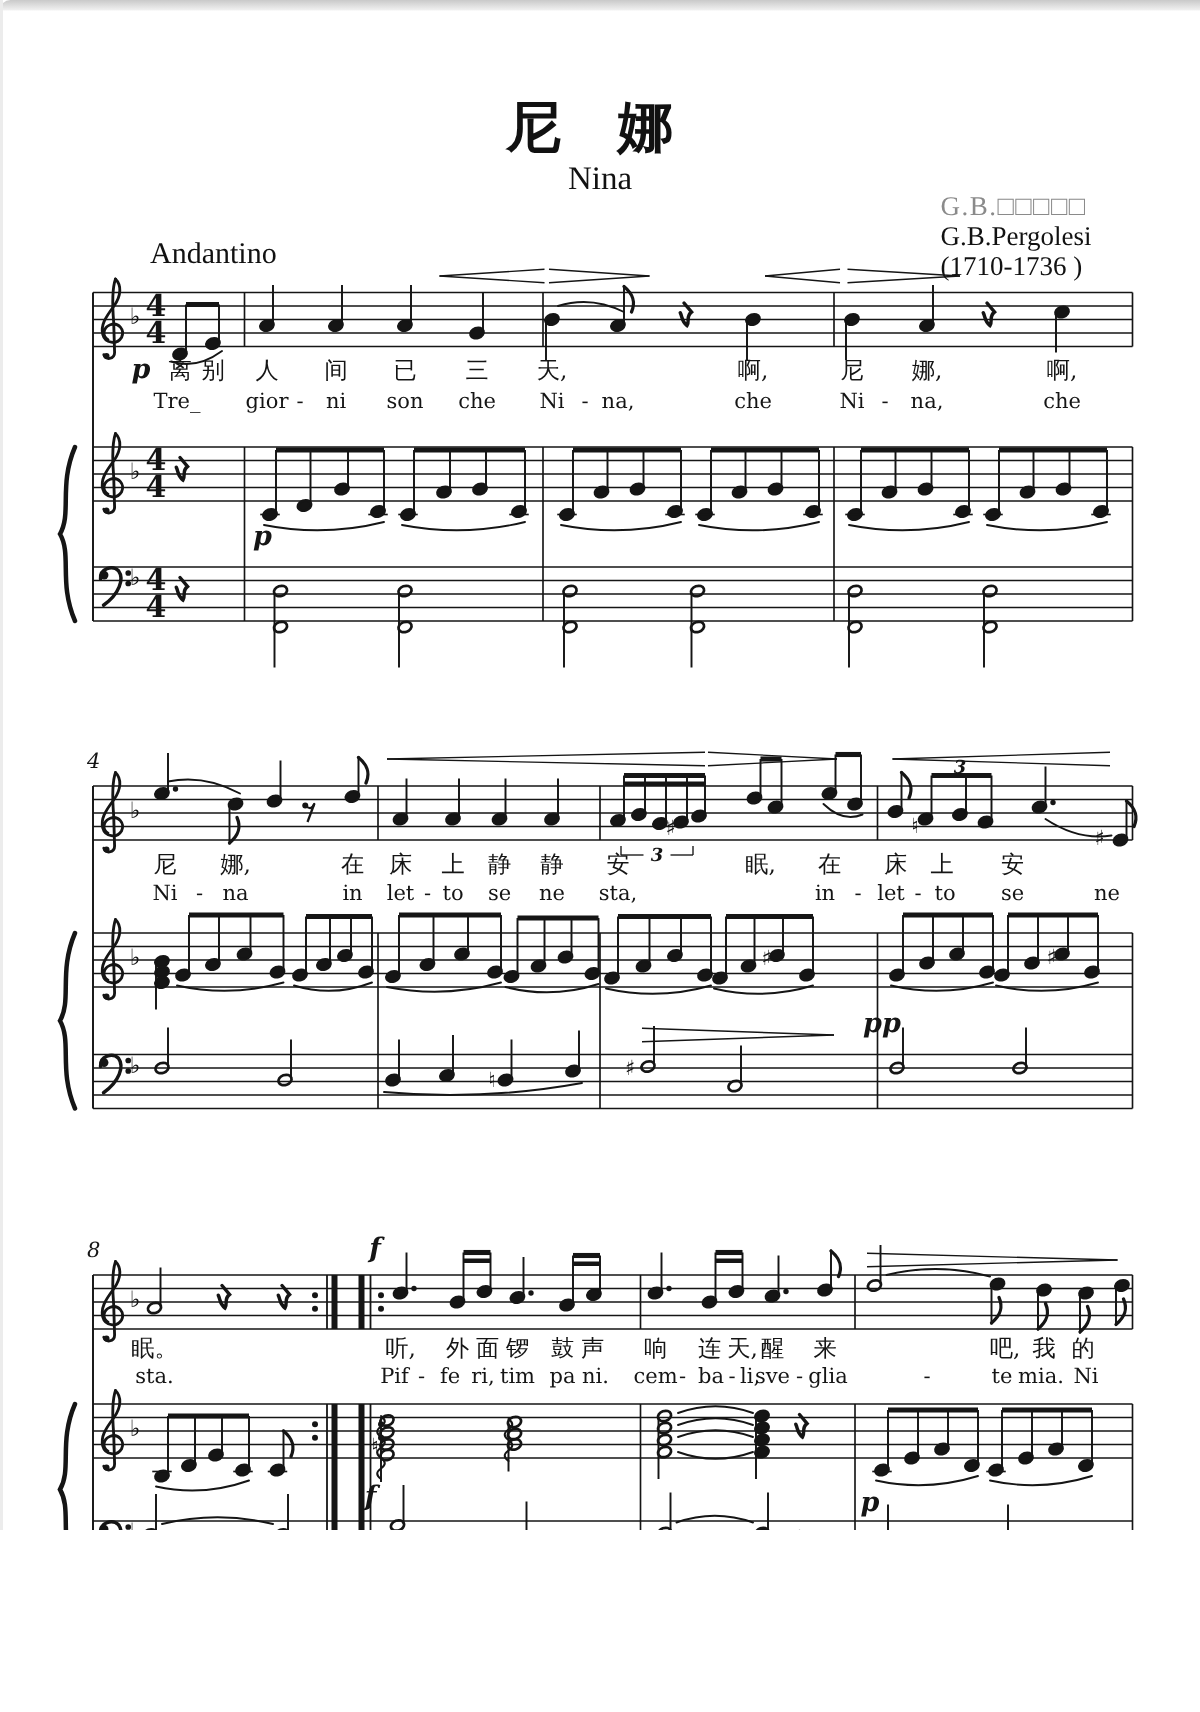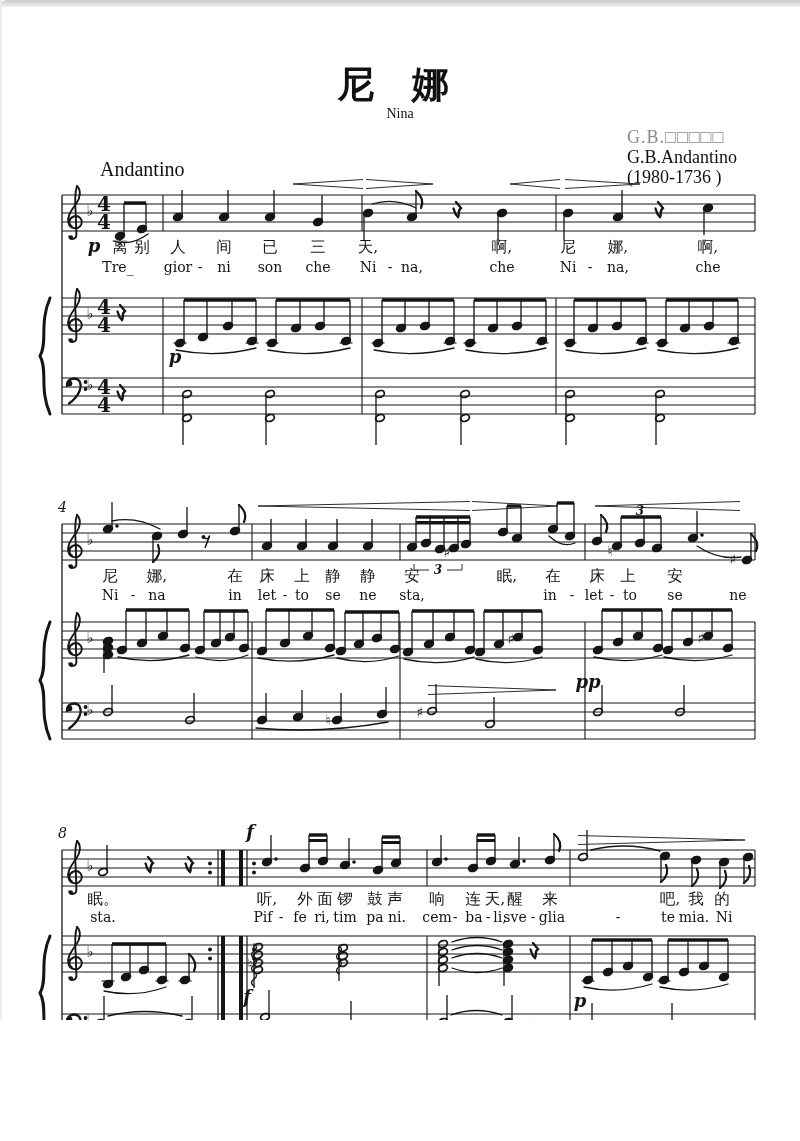--- a/index.html
+++ b/index.html
@@ -4,38 +4,38 @@
 <style>
   html,body{margin:0;padding:0;background:#fff;}
   .page{position:relative;width:800px;height:1020px;background:#fff;overflow:hidden;
         font-family:"Liberation Serif","DejaVu Serif",serif;}
   .edge-top{position:absolute;left:0;top:0;width:800px;height:7px;
         background:linear-gradient(#c9c9c9,#f2f2f2);border-top-left-radius:8px;}
   .edge-left{position:absolute;left:0;top:0;width:2px;height:1141px;background:#ececec;}
   .title{position:absolute;left:0;top:60px;width:800px;text-align:center;
         font-size:37px;font-weight:600;letter-spacing:14px;color:#111;}
   .subtitle{position:absolute;left:0;top:106px;width:800px;text-align:center;
-        font-size:14px;color:#111;}
+        font-size:22px;color:#111;}
   .composer{position:absolute;left:627px;top:127px;font-size:18px;line-height:20px;color:#111;}
   .composer .boxes{color:#8a8a8a;letter-spacing:1px;}
   .tempo{position:absolute;left:100px;top:158px;font-size:20px;color:#111;}
   svg#score{position:absolute;left:0;top:0;}
 </style>
 </head>
 <body>
 
 <div class="page">
   <div class="edge-top"></div>
   <div class="edge-left"></div>
   <div class="title">尼 娜</div>
   <div class="subtitle">Nina</div>
   <div class="composer">
     <div class="boxes">G.B.□□□□□</div>
-    <div>G.B.Andantino</div>
-    <div>(1980-1736 )</div>
+    <div>G.B.Pergolesi</div>
+    <div>(1710-1736 )</div>
   </div>
   <div class="tempo">Andantino</div>
   <svg id="score" width="800" height="1141" viewBox="0 0 800 1141">
       <g>
         <line x1="62" y1="195" x2="755" y2="195" stroke="#151515" stroke-width="1"></line>
         <line x1="62" y1="204" x2="755" y2="204" stroke="#151515" stroke-width="1"></line>
         <line x1="62" y1="213" x2="755" y2="213" stroke="#151515" stroke-width="1"></line>
         <line x1="62" y1="222" x2="755" y2="222" stroke="#151515" stroke-width="1"></line>
         <line x1="62" y1="231" x2="755" y2="231" stroke="#151515" stroke-width="1"></line>
         <line x1="62" y1="298" x2="755" y2="298" stroke="#151515" stroke-width="1"></line>

